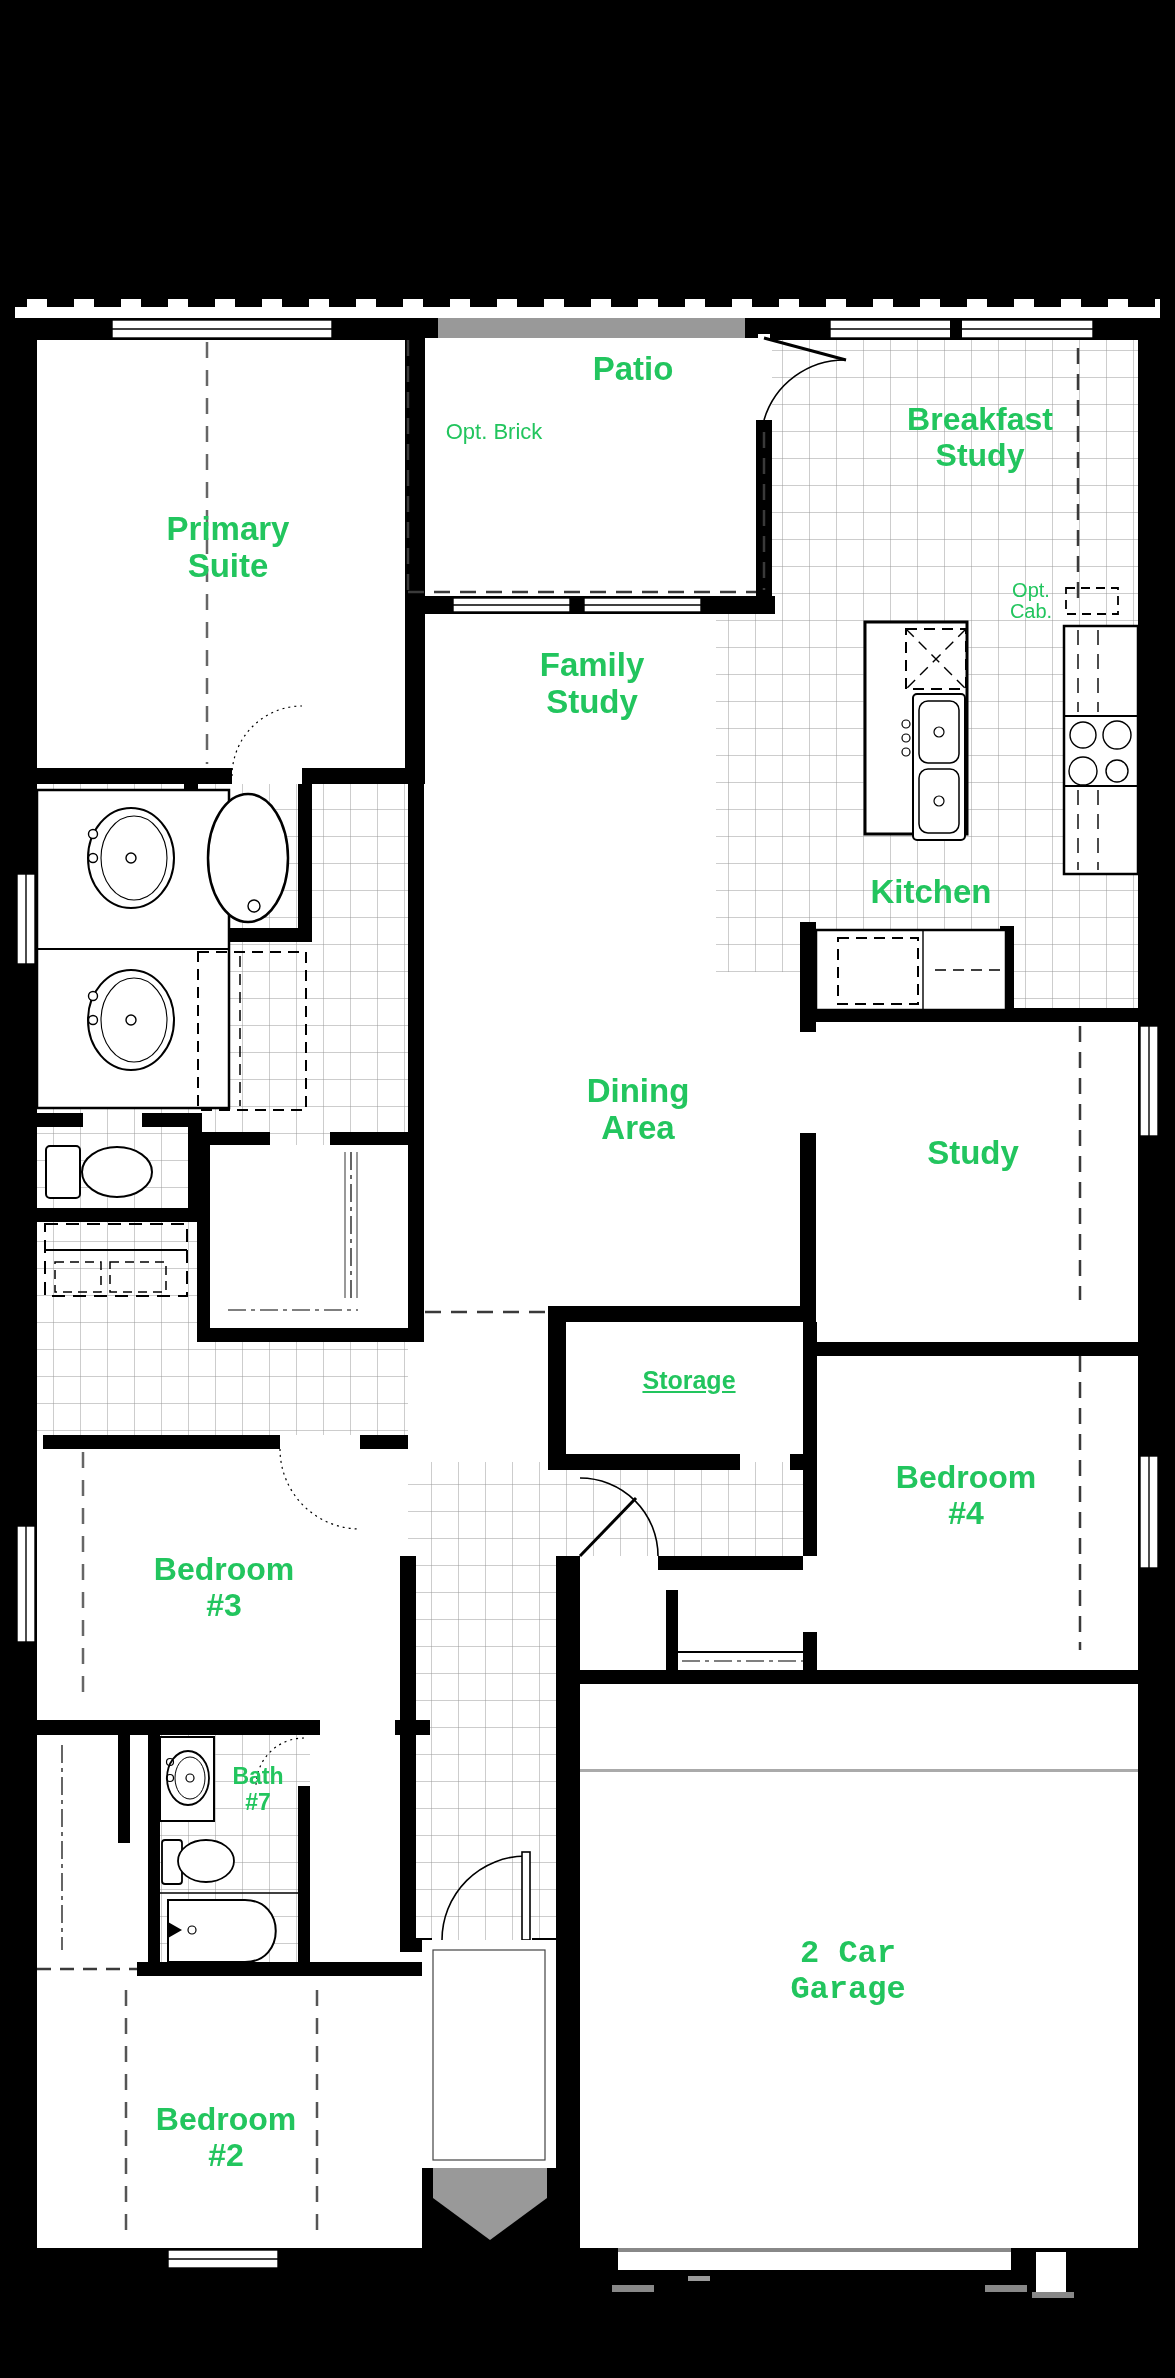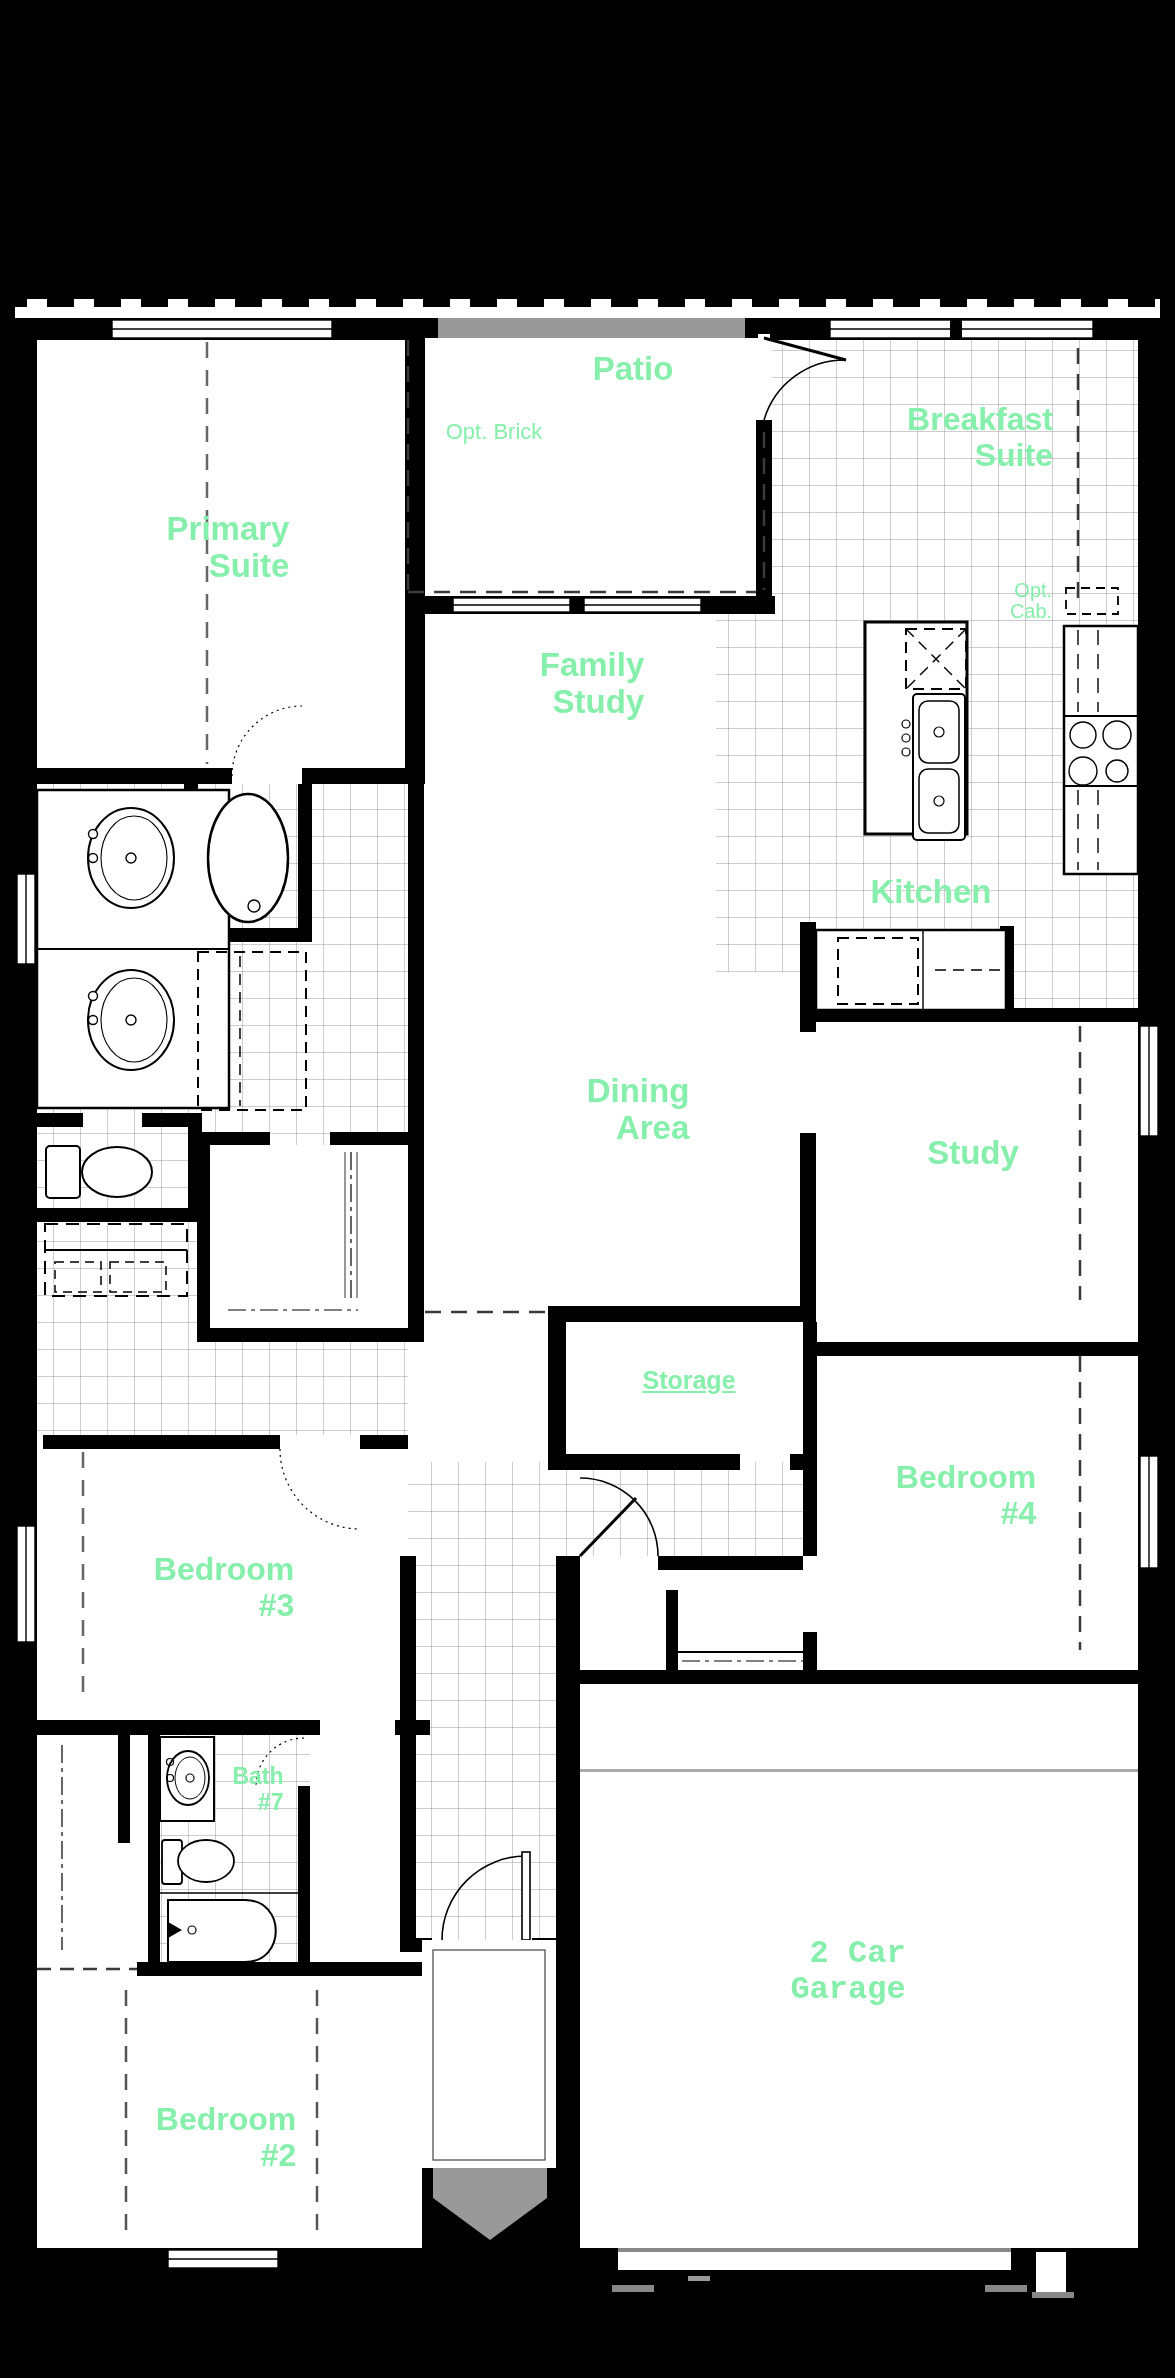--- a/index.html
+++ b/index.html
@@ -8,23 +8,23 @@
     width: 1175px;
     height: 2378px;
     background: #000;
     overflow: hidden;
     font-family: "Liberation Sans", sans-serif;
   }
   #plan-svg { position: absolute; left: 0; top: 0; display: block; }
   .label {
     position: absolute;
     transform: translate(-50%, -50%);
-    color: #86efac;
+    color: #22c55e;
     font-weight: 600;
-    text-align: right;
+    text-align: center;
     white-space: pre-line;
     line-height: 1.12;
     pointer-events: none;
   }
   .fs34 { font-size: 33px; }
   .fs33 { font-size: 32px; }
   .fs26 { font-size: 25px; }
   .fs24 { font-size: 23px; }
   .fs22 { font-size: 22px; font-weight: 400; }
   .fs20 { font-size: 20px; font-weight: 400; line-height: 1.05; }
@@ -330,21 +330,21 @@
       <rect x="612" y="2285" width="42" height="7" fill="#888888"></rect>
       <rect x="985" y="2285" width="42" height="7" fill="#888888"></rect>
       <rect x="1036" y="2252" width="30" height="40" fill="#ffffff"></rect>
       <rect x="1032" y="2292" width="42" height="6" fill="#888888"></rect>
     </g>
   </svg>
 
   <div class="label fs34" style="left:633px; top:369px;">Patio</div>
   <div class="label fs22" style="left:494px; top:404px;margin-top:28px;">Opt. Brick</div>
   <div class="label fs33" style="left:980px; top:438px;">Breakfast
-Suite</div>
+Study</div>
   <div class="label fs34" style="left:228px; top:548px;">Primary
 Suite</div>
   <div class="label fs34" style="left:592px; top:684px;">Family
 Study</div>
   <div class="label fs20" style="left:1031px; top:601px;">Opt.
 Cab.</div>
   <div class="label fs34" style="left:931px; top:892px;">Kitchen</div>
   <div class="label fs34" style="left:638px; top:1098px;margin-top:12px;">Dining
 Area</div>
   <div class="label fs34" style="left:973px; top:1153px;">Study</div>

